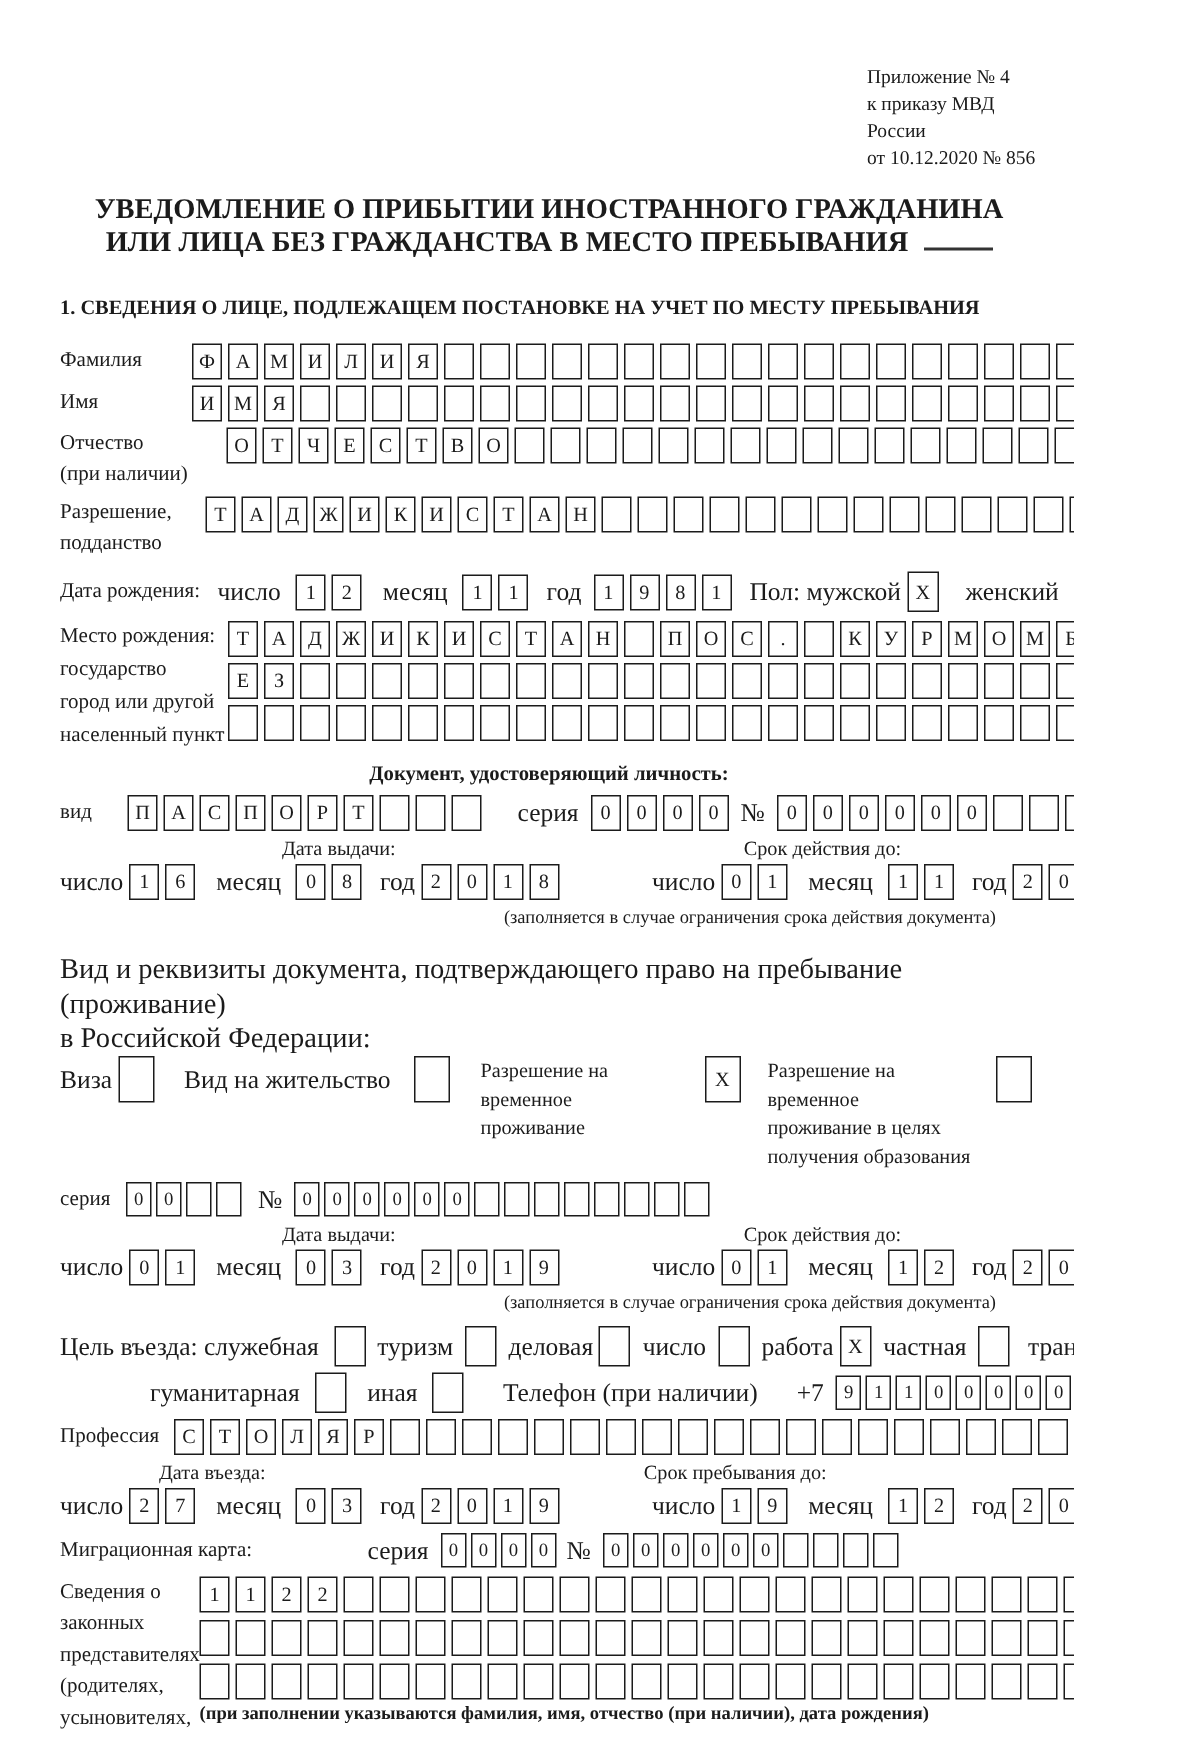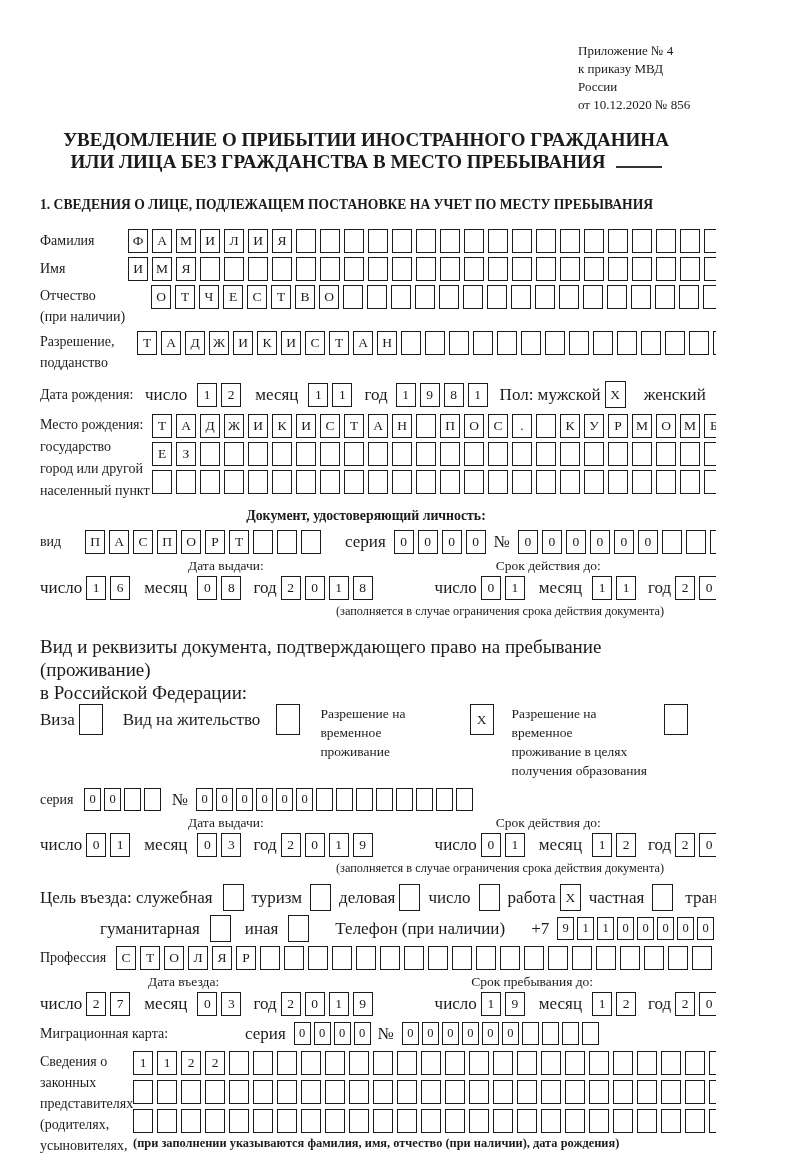--- a/index.html
+++ b/index.html
@@ -640,21 +640,21 @@
         <span class="cell"></span>
         <span class="cell"></span>
         <span class="cell"></span>
         <span class="cell"></span>
         <span class="cell"></span>
         <span class="cell"></span>
       </span>
   </div>
 
   <div class="dhdr">
-    <span style="margin-left:108px">Дата въезда:</span>
+    <span style="margin-left:66px">Дата въезда:</span>
     <span style="margin-left:252px">Срок пребывания до:</span>
   </div>
 
   <div class="row">
     <span class="dlbl">число</span>
       <span class="gap4"></span>
     <span class="cells" style="display: flex;">
         <span class="cell">2</span>
         <span class="cell">7</span>
       </span>

